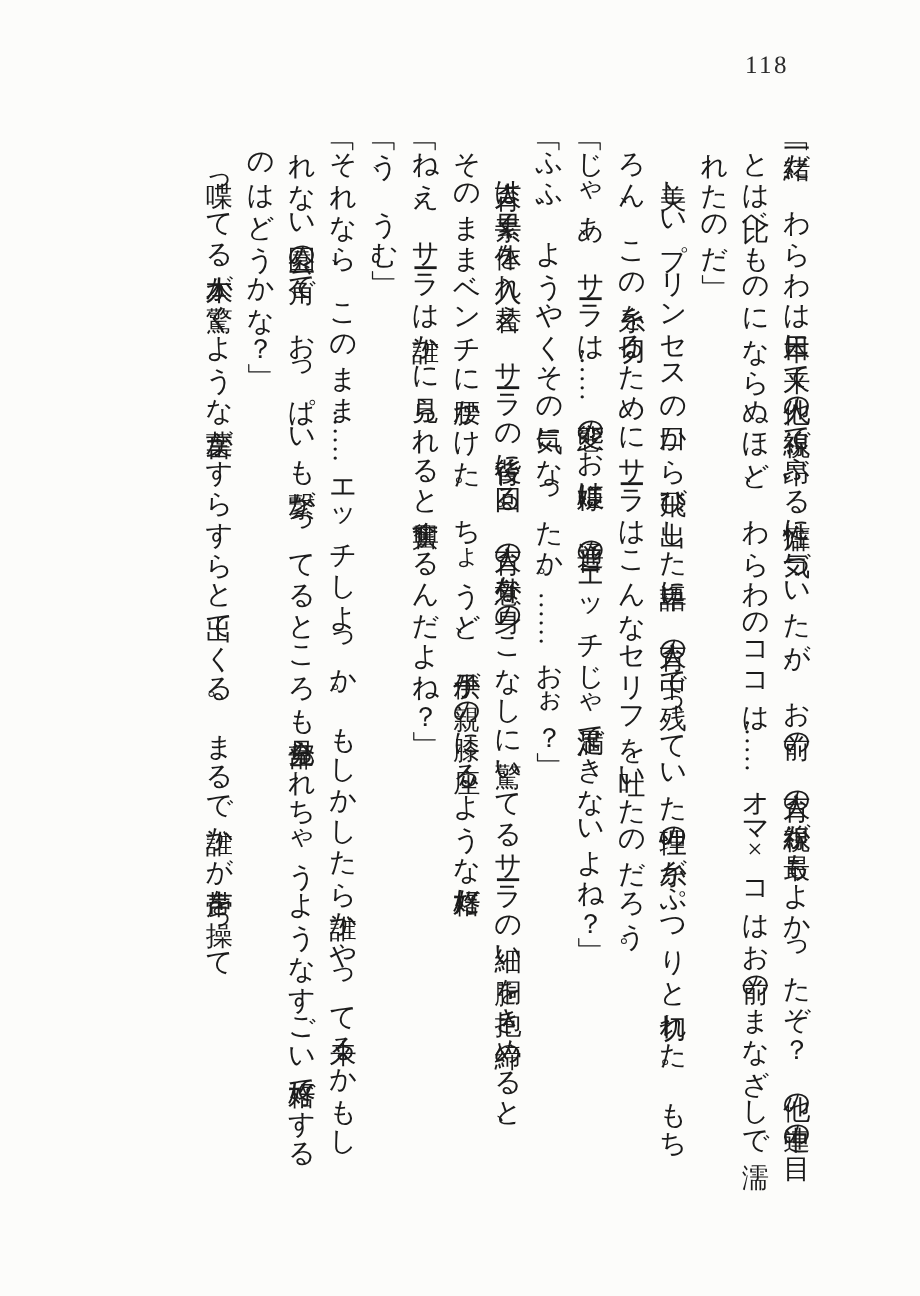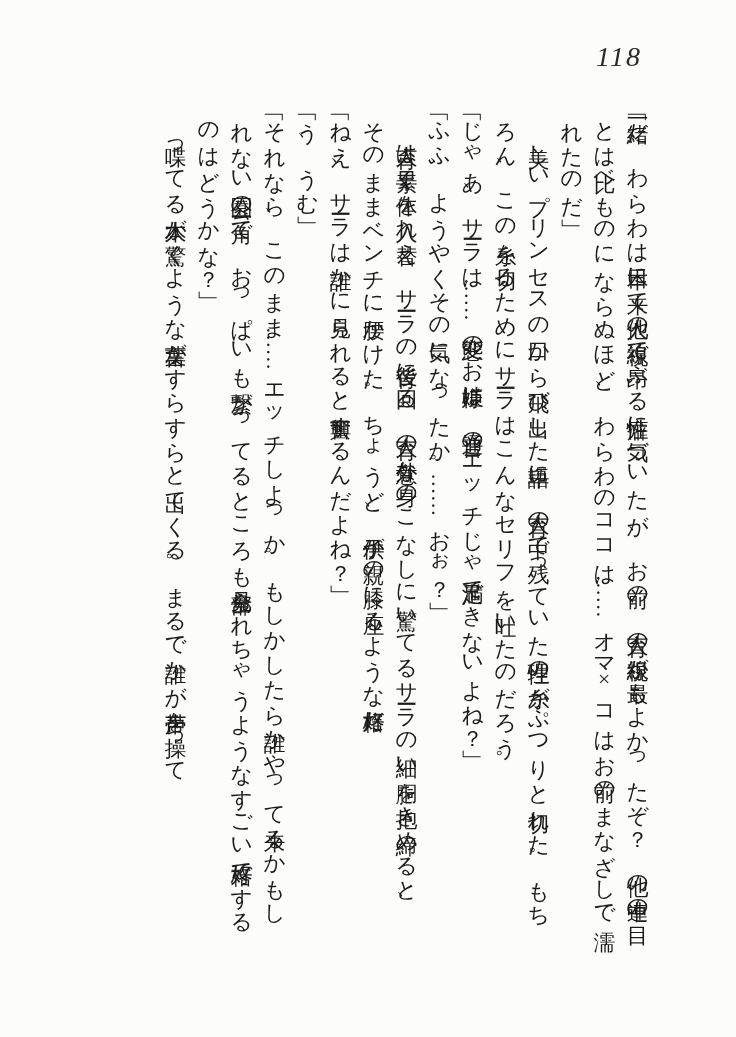--- a/index.html
+++ b/index.html
@@ -13,22 +13,21 @@
     height: 1037px;
     background: #fcfcfa;
     overflow: hidden;
     color: #1b1b1b;
     font-family: "Liberation Serif", "DejaVu Serif", serif;
   }
   .page-number {
     position: absolute;
     top: 41px;
     left: 596px;
-    font-size: 28px;
-    font-style: italic;
+    font-size: 20px;
     letter-spacing: 2px;
     color: #2b2b2b;
   }
   .text-block {
     position: absolute;
     top: 107px;
     left: 91px;
     width: 562px;
     height: 826px;
     writing-mode: vertical-rl;

